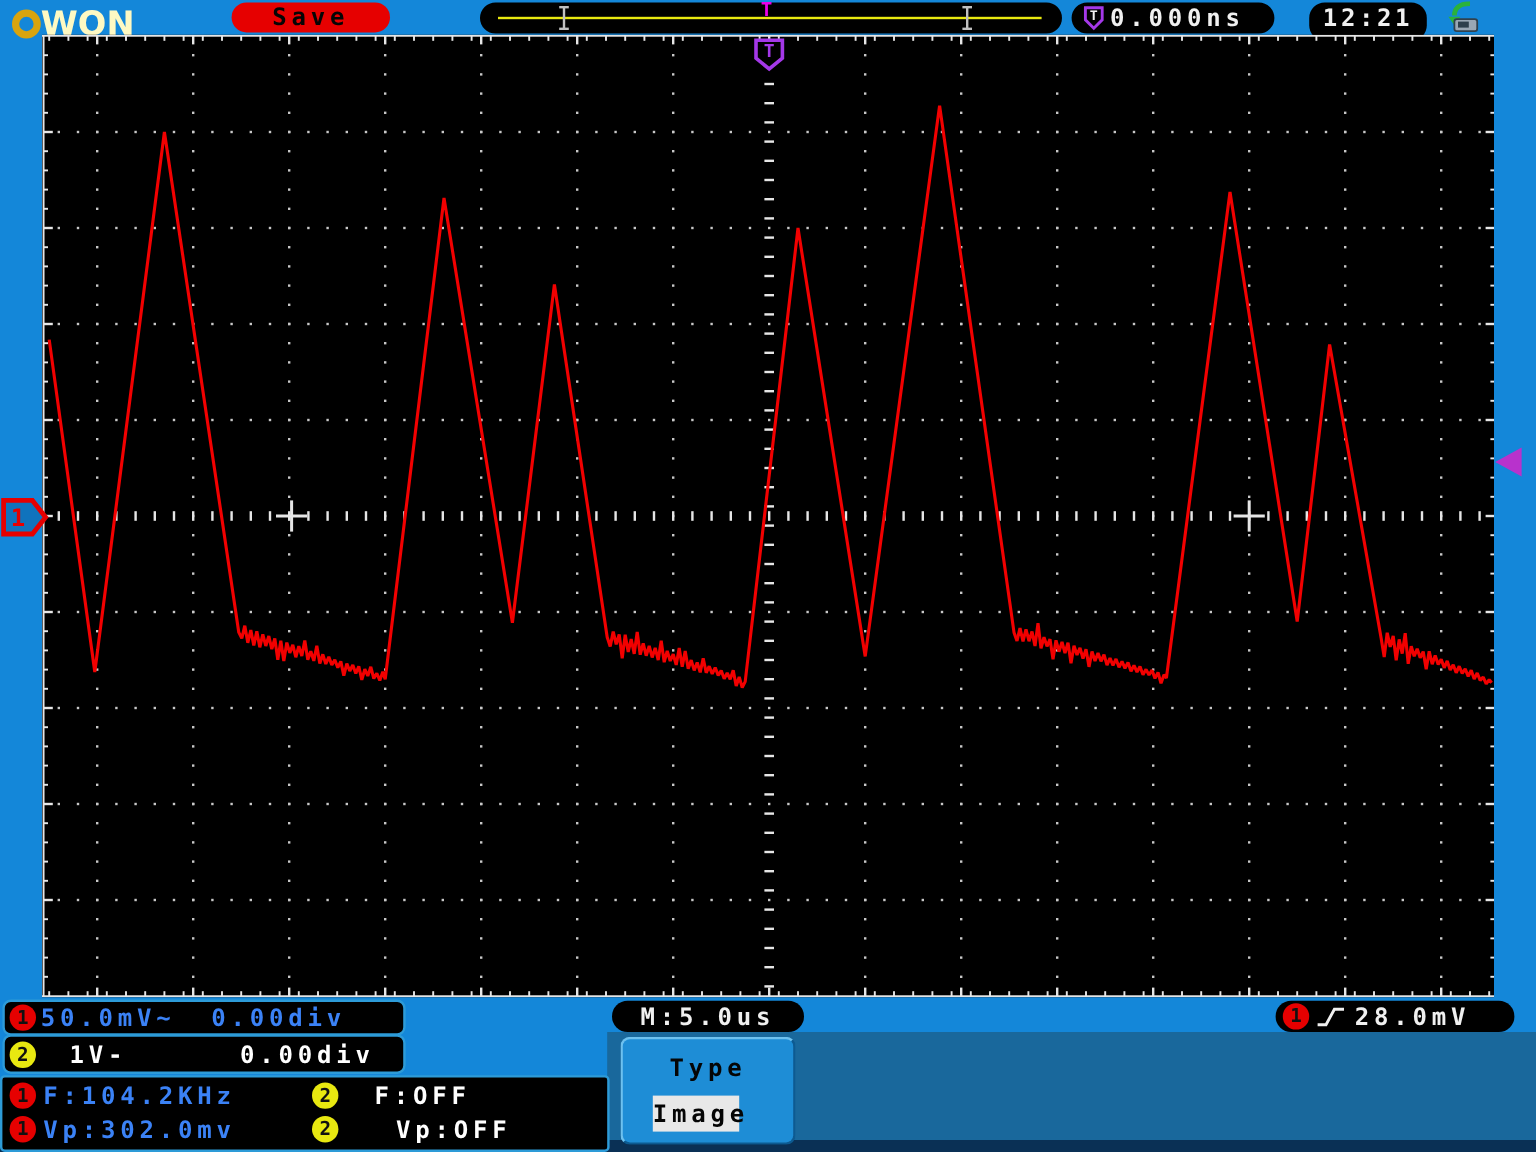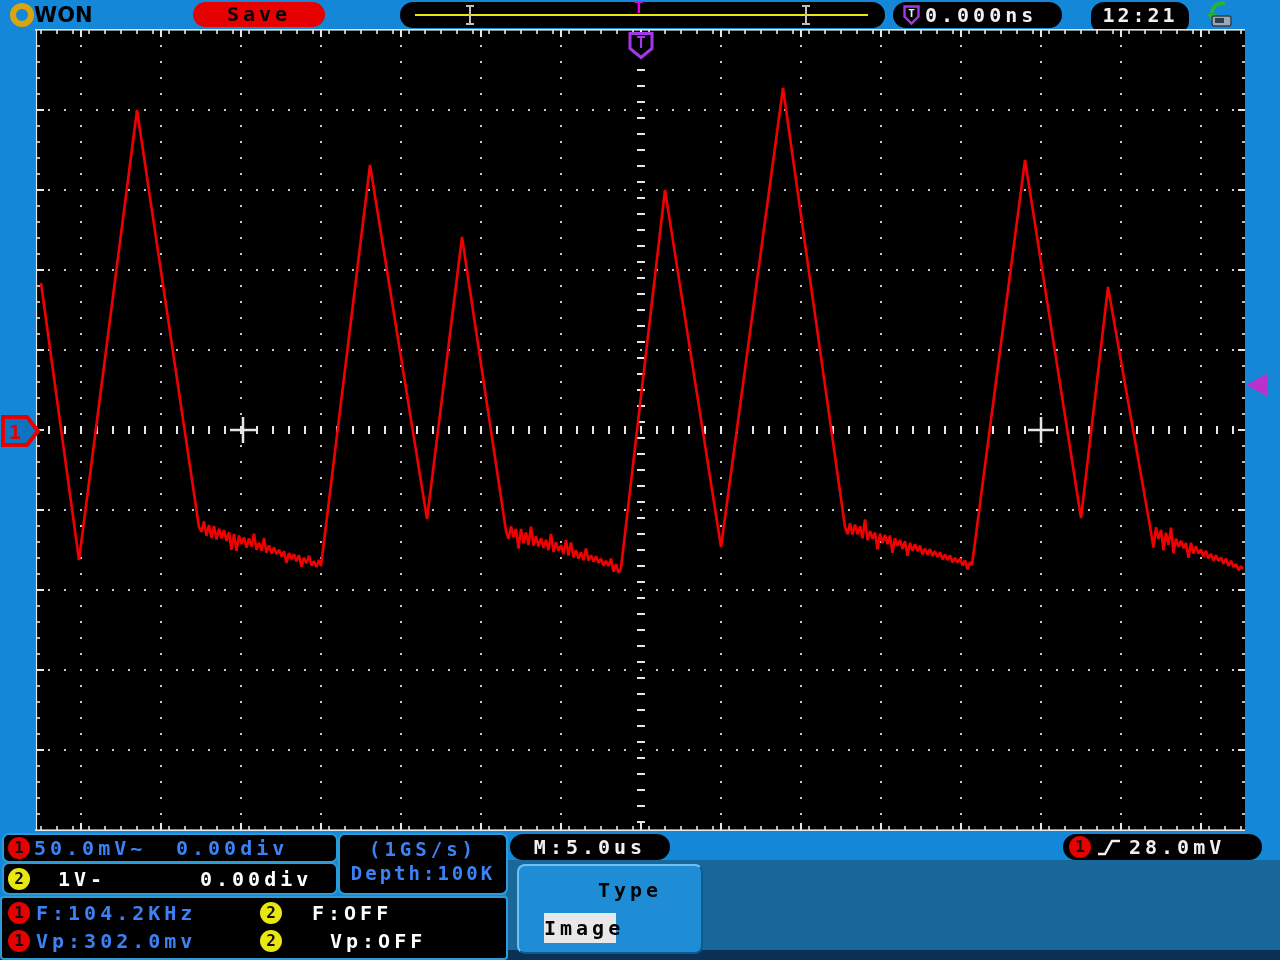--- a/index.html
+++ b/index.html
@@ -21,21 +21,21 @@
   .gridarea{position:absolute;left:35px;top:29px;width:1210px;height:802px;background:#000;}
   svg text{font-family:"DejaVu Sans Mono","Liberation Mono",monospace;font-weight:bold;}
 </style>
 </head>
 <body>
 
 <div class="screen">
 
   <div class="abs" style="left:0;top:0;width:1280px;height:29px;">
     <div class="abs" style="left:10px;top:3px;height:24px;">
-      <span style="display:inline-block;width:12px;height:12px;border:6px solid #d9a40e;border-radius:50%;vertical-align:middle;"></span><span style="color:#000000;font-family:'DejaVu Sans','Liberation Sans',sans-serif;font-weight:900;font-size:21px;vertical-align:middle;letter-spacing:0px;">WON</span>
+      <span style="display:inline-block;width:12px;height:12px;border:6px solid #d9a40e;border-radius:50%;vertical-align:middle;"></span><span style="color:#fef9c3;font-family:'DejaVu Sans','Liberation Sans',sans-serif;font-weight:900;font-size:28px;vertical-align:middle;letter-spacing:0px;">WON</span>
     </div>
 
     <div class="abs" style="left:193px;top:2px;width:132px;height:25px;background:#e60000;border-radius:13px;text-align:center;">
       <span class="scopetxt blk" style="line-height:25px;font-size:20px;">Save</span>
     </div>
 
     <div class="pill" style="left:400px;top:2px;width:485px;height:26px;">
       <div class="abs" style="left:15px;top:12px;width:453px;height:2px;background:#e8e810;"></div>
       <div class="abs" style="left:69px;top:3px;width:2px;height:20px;background:#c0c0c0;"></div>
       <div class="abs" style="left:66px;top:3px;width:8px;height:2px;background:#c0c0c0;"></div>
@@ -1808,24 +1808,20 @@
     <span class="circ r abs" style="left:4px;top:2px;">1</span>
     <span class="abs scopetxt red" style="left:30px;top:1px;">50.0mV~</span>
     <span class="abs scopetxt red" style="left:172px;top:1px;">0.00div</span>
   </div>
   <div class="infobox" style="left:2px;top:862px;width:332px;height:29px;">
     <span class="circ y abs" style="left:4px;top:4px;">2</span>
     <span class="abs scopetxt yel" style="left:30px;top:3px;">1V-</span>
     <span class="abs scopetxt yel" style="left:172px;top:3px;">0.00div</span>
   </div>
 
-  <div class="infobox" style="left:338px;top:833px;width:166px;height:58px;text-align:center;">
-    <div class="scopetxt red" style="margin-top:3px;font-size:19px;">(1GS/s)</div>
-    <div class="scopetxt red" style="margin-top:2px;font-size:19px;letter-spacing:3px;">Depth:100K</div>
-  </div>
 
   <div class="pill" style="left:510px;top:834px;width:160px;height:26px;text-align:center;">
     <span class="scopetxt wht" style="line-height:26px;">M:5.0us</span>
   </div>
 
   <div class="pill" style="left:1063px;top:834px;width:199px;height:26px;">
     <span class="circ r abs" style="left:6px;top:2px;">1</span>
     <svg class="abs" style="left:34px;top:4px;" width="24" height="18" viewBox="0 0 24 18">
       <polyline points="1,16 8,16 15,3 23,3" fill="none" stroke="#f0f0f0" stroke-width="2.4"></polyline>
     </svg>
@@ -1836,20 +1832,20 @@
     <span class="circ r abs" style="left:6px;top:4px;">1</span>
     <span class="abs scopetxt red" style="left:34px;top:3px;">F:104.2KHz</span>
     <span class="circ y abs" style="left:258px;top:4px;">2</span>
     <span class="abs scopetxt yel" style="left:286px;top:3px;">F:OFF</span>
     <span class="circ r abs" style="left:6px;top:32px;">1</span>
     <span class="abs scopetxt red" style="left:34px;top:31px;">Vp:302.0mv</span>
     <span class="circ y abs" style="left:258px;top:32px;">2</span>
     <span class="abs scopetxt yel" style="left:304px;top:31px;">Vp:OFF</span>
   </div>
 
-  <div class="btn" style="left:517px;top:864px;width:142px;height:86px;text-align:center;padding-left:40px;">
+  <div class="btn" style="left:517px;top:864px;width:142px;height:86px;text-align:center;">
     <div class="scopetxt blk" style="margin-top:12px;">Type</div>
     <div class="abs" style="left:25px;top:47px;width:72px;height:30px;background:#e8e8e8;">
       <span class="scopetxt blk" style="line-height:30px;">Image</span>
     </div>
   </div>
 
 </div>
 
 </body></html>

